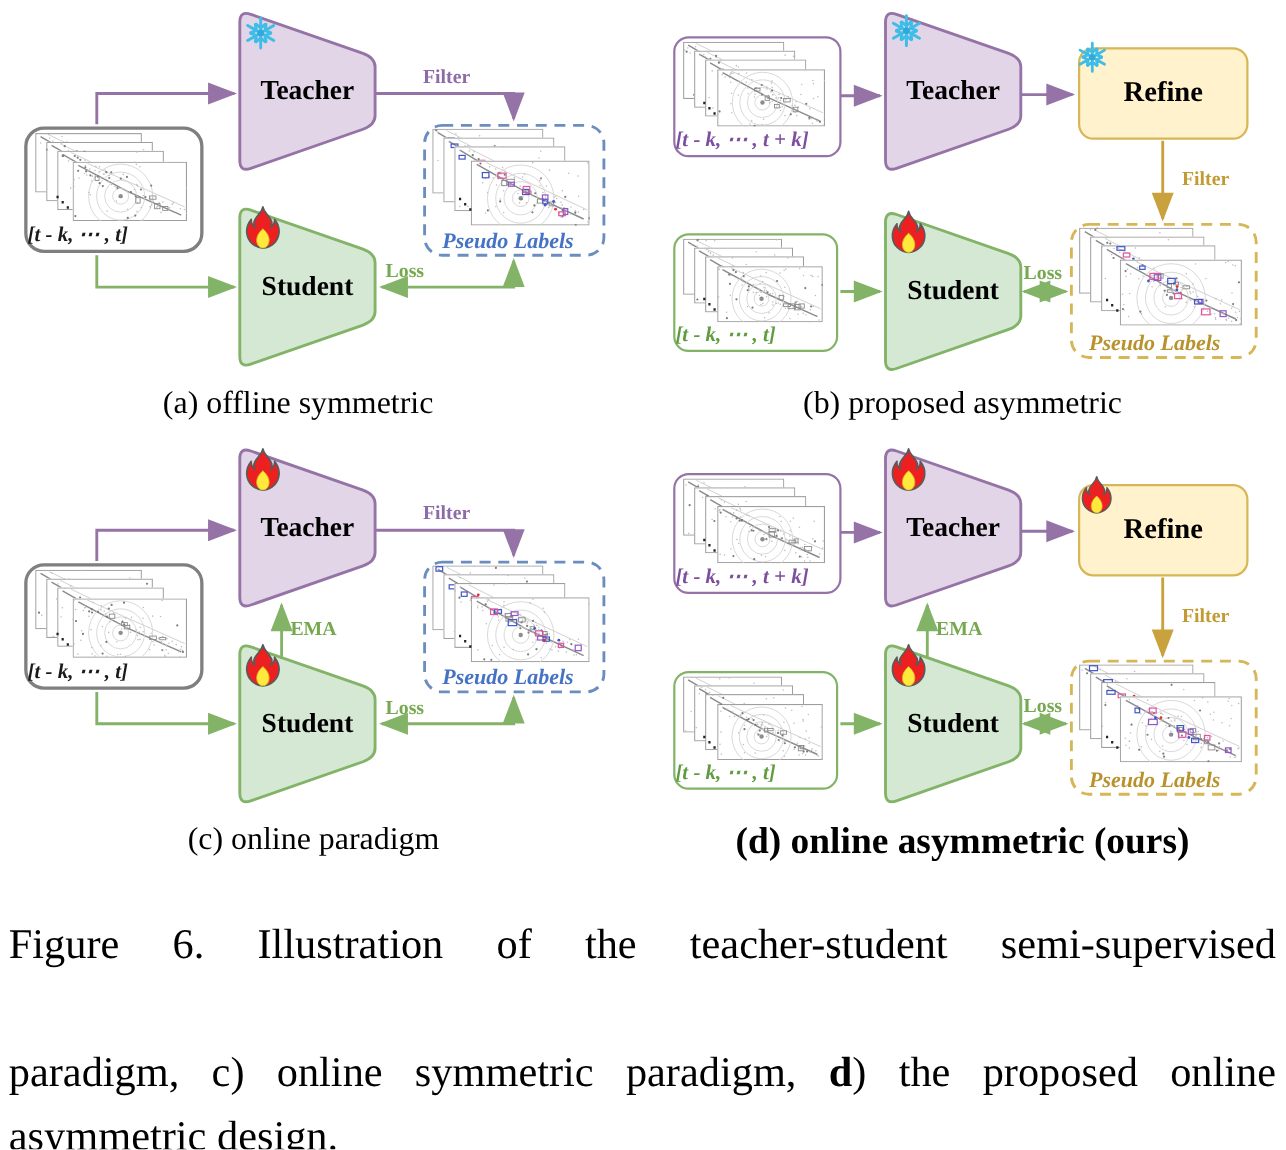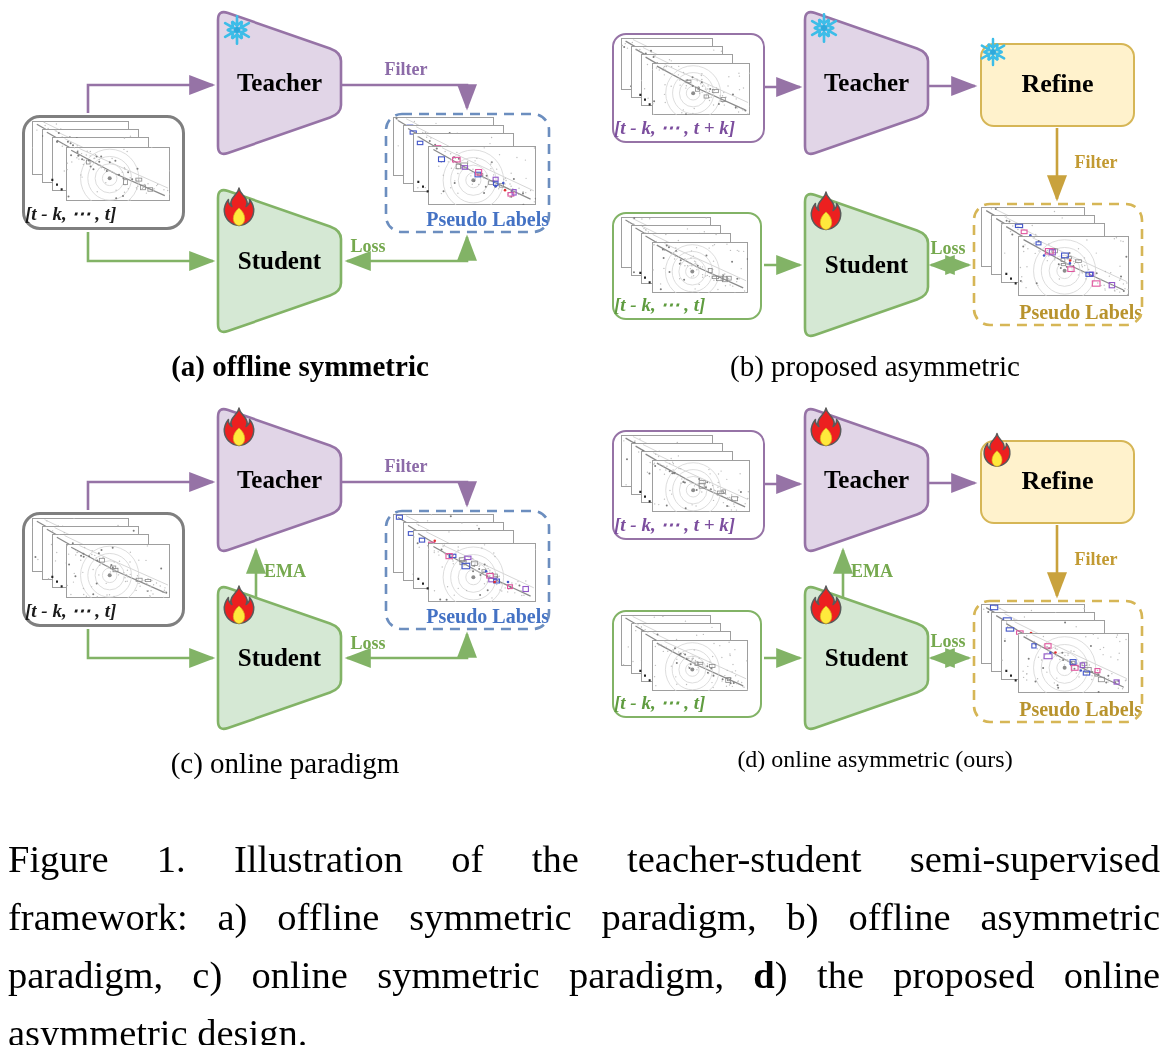--- a/index.html
+++ b/index.html
@@ -16,35 +16,35 @@
   .refine-label{position:absolute;left:0;right:0;top:50%;transform:translateY(-54%);
                 text-align:center;font-weight:bold;font-size:26px;color:#000;z-index:20;}
   .pseudo-content{position:absolute;z-index:10;}
   .frame-stack{position:absolute;inset:0;}
   .stack-dots{position:absolute;z-index:6;font-size:14px;font-weight:bold;color:#222;line-height:1;}
   .input-label{position:absolute;left:0;right:0;bottom:2px;
                font-weight:bold;font-style:italic;font-size:19px;z-index:7;}
   .input-label.black{color:#1a1a1a;}
   .input-label.purple{color:#7C4E9E;}
   .input-label.green{color:#5F9C3F;}
-  .pseudo-title{position:absolute;left:16px;right:0;bottom:1px;text-align:right;
-                font-weight:bold;font-size:20px;z-index:7;}
+  .pseudo-title{position:absolute;left:16px;right:0;bottom:1px;text-align:left;
+                font-weight:bold;font-style:italic;font-size:20px;z-index:7;}
   .pseudo-title.blue{color:#4472C4;}
   .pseudo-title.gold{color:#B8932D;}
   .shape-svg{position:absolute;z-index:10;overflow:visible;}
   .shape-label{position:absolute;width:123px;text-align:center;font-weight:bold;
                font-size:25px;color:#000;z-index:20;}
   .arrow-label{position:absolute;width:110px;text-align:center;font-weight:bold;
                font-size:18px;z-index:60;}
   .arrow-label.purple{color:#8C6BA8;}
   .arrow-label.green{color:#76A94F;}
   .arrow-label.gold{color:#C29A32;}
   .icon{position:absolute;z-index:60;overflow:visible;}
   .panel-caption{position:absolute;text-align:center;font-size:29px;color:#000;z-index:20;}
-  .panel-caption.bold{font-weight:normal;font-size:24px;}
+  .panel-caption.bold{font-weight:bold;font-size:34px;}
   .cap{position:absolute;left:8px;width:1152px;font-size:38.5px;line-height:46px;color:#000;
        text-align:justify;text-align-last:justify;z-index:20;}
   .cap.last{text-align-last:left;}
   .cap .bold{font-weight:bold;}
 </style>
 </head>
 <body>
 
 <div class="canvas">
 
@@ -630,21 +630,21 @@
             <rect x="65.5732254587207" y="35.78249982075765" width="4.425229142419994" height="3.5909464799333364" fill="none" stroke="#4356C8" stroke-width="1.1"></rect>
             <rect x="79.96821642666312" y="46.57616398739623" width="5.8235313557088375" height="3.4941284109372646" fill="none" stroke="#E0559E" stroke-width="1.1"></rect>
             <rect x="84.0890138483271" y="43.593585831786385" width="4.045687162317336" height="5.442572784493677" fill="none" stroke="#9257C8" stroke-width="1.1"></rect>
             <circle cx="75.28988176004962" cy="37.10416026130692" r="1.3" fill="#4356C8"></circle>
             <circle cx="77.03698010506109" cy="44.16562948900088" r="1.3" fill="#E03030"></circle>
             <circle cx="67.82028348455206" cy="40.13612570936791" r="1.3" fill="#4356C8"></circle>
           </svg>
         </div>
       <div class="pseudo-title blue">Pseudo Labels</div>
     </div>
-    <div class="panel-caption" style="left:100px;top:350px;width:400px;font-weight:bold;">(a) offline symmetric</div>
+    <div class="panel-caption" style="left:71px;top:350px;width:400px;">(a) offline symmetric</div>
   </div>
 
   
   <div class="panel">
     <div class="box purple" style="left:612px;top:33px;width:153px;height:110px;">
       <div class="frame-stack">
         <span class="stack-dots" style="left:24px;top:58px;">⋱</span>
       <svg width="92" height="52" style="position: absolute; left: 7px; top: 3px; background: rgb(255, 255, 255);">
             <rect x="0.5" y="0.5" width="91" height="51" fill="#fff" stroke="#9E9E9E" stroke-width="1"></rect>
             <path d="M 4.6000000000000005 3.12 L 44.16 26 L 87.39999999999999 46.800000000000004" stroke="#6e6e6e" stroke-width="1.3" fill="none" opacity="0.8"></path>
@@ -2632,18 +2632,17 @@
             <circle cx="37.473881752719166" cy="19.436420539766548" r="1.3" fill="#E03030"></circle>
             <circle cx="32.41348487053067" cy="19.71561528302729" r="1.3" fill="#4356C8"></circle>
           </svg>
         </div>
       <div class="pseudo-title gold">Pseudo Labels</div>
     </div>
     <div class="panel-caption bold" style="left:655px;top:746px;width:440px;">(d) online asymmetric (ours)</div>
   </div>
 
   
-  <div class="cap" style="top:836px;">Figure 1.  Illustration of the teacher-student semi-supervised</div>
-  <div class="cap" style="top:894px;">framework: a) offline symmetric paradigm, b) offline asymmetric</div>
+  <div class="cap" style="top:836px;">Figure 6.  Illustration of the teacher-student semi-supervised</div>
   <div class="cap" style="top:952px;"><span>paradigm, c) online symmetric paradigm, </span><span class="bold">d</span><span>) the proposed online</span></div>
   <div class="cap last" style="top:1010px;">asymmetric design.</div>
 
 </div>
 
 </body></html>

